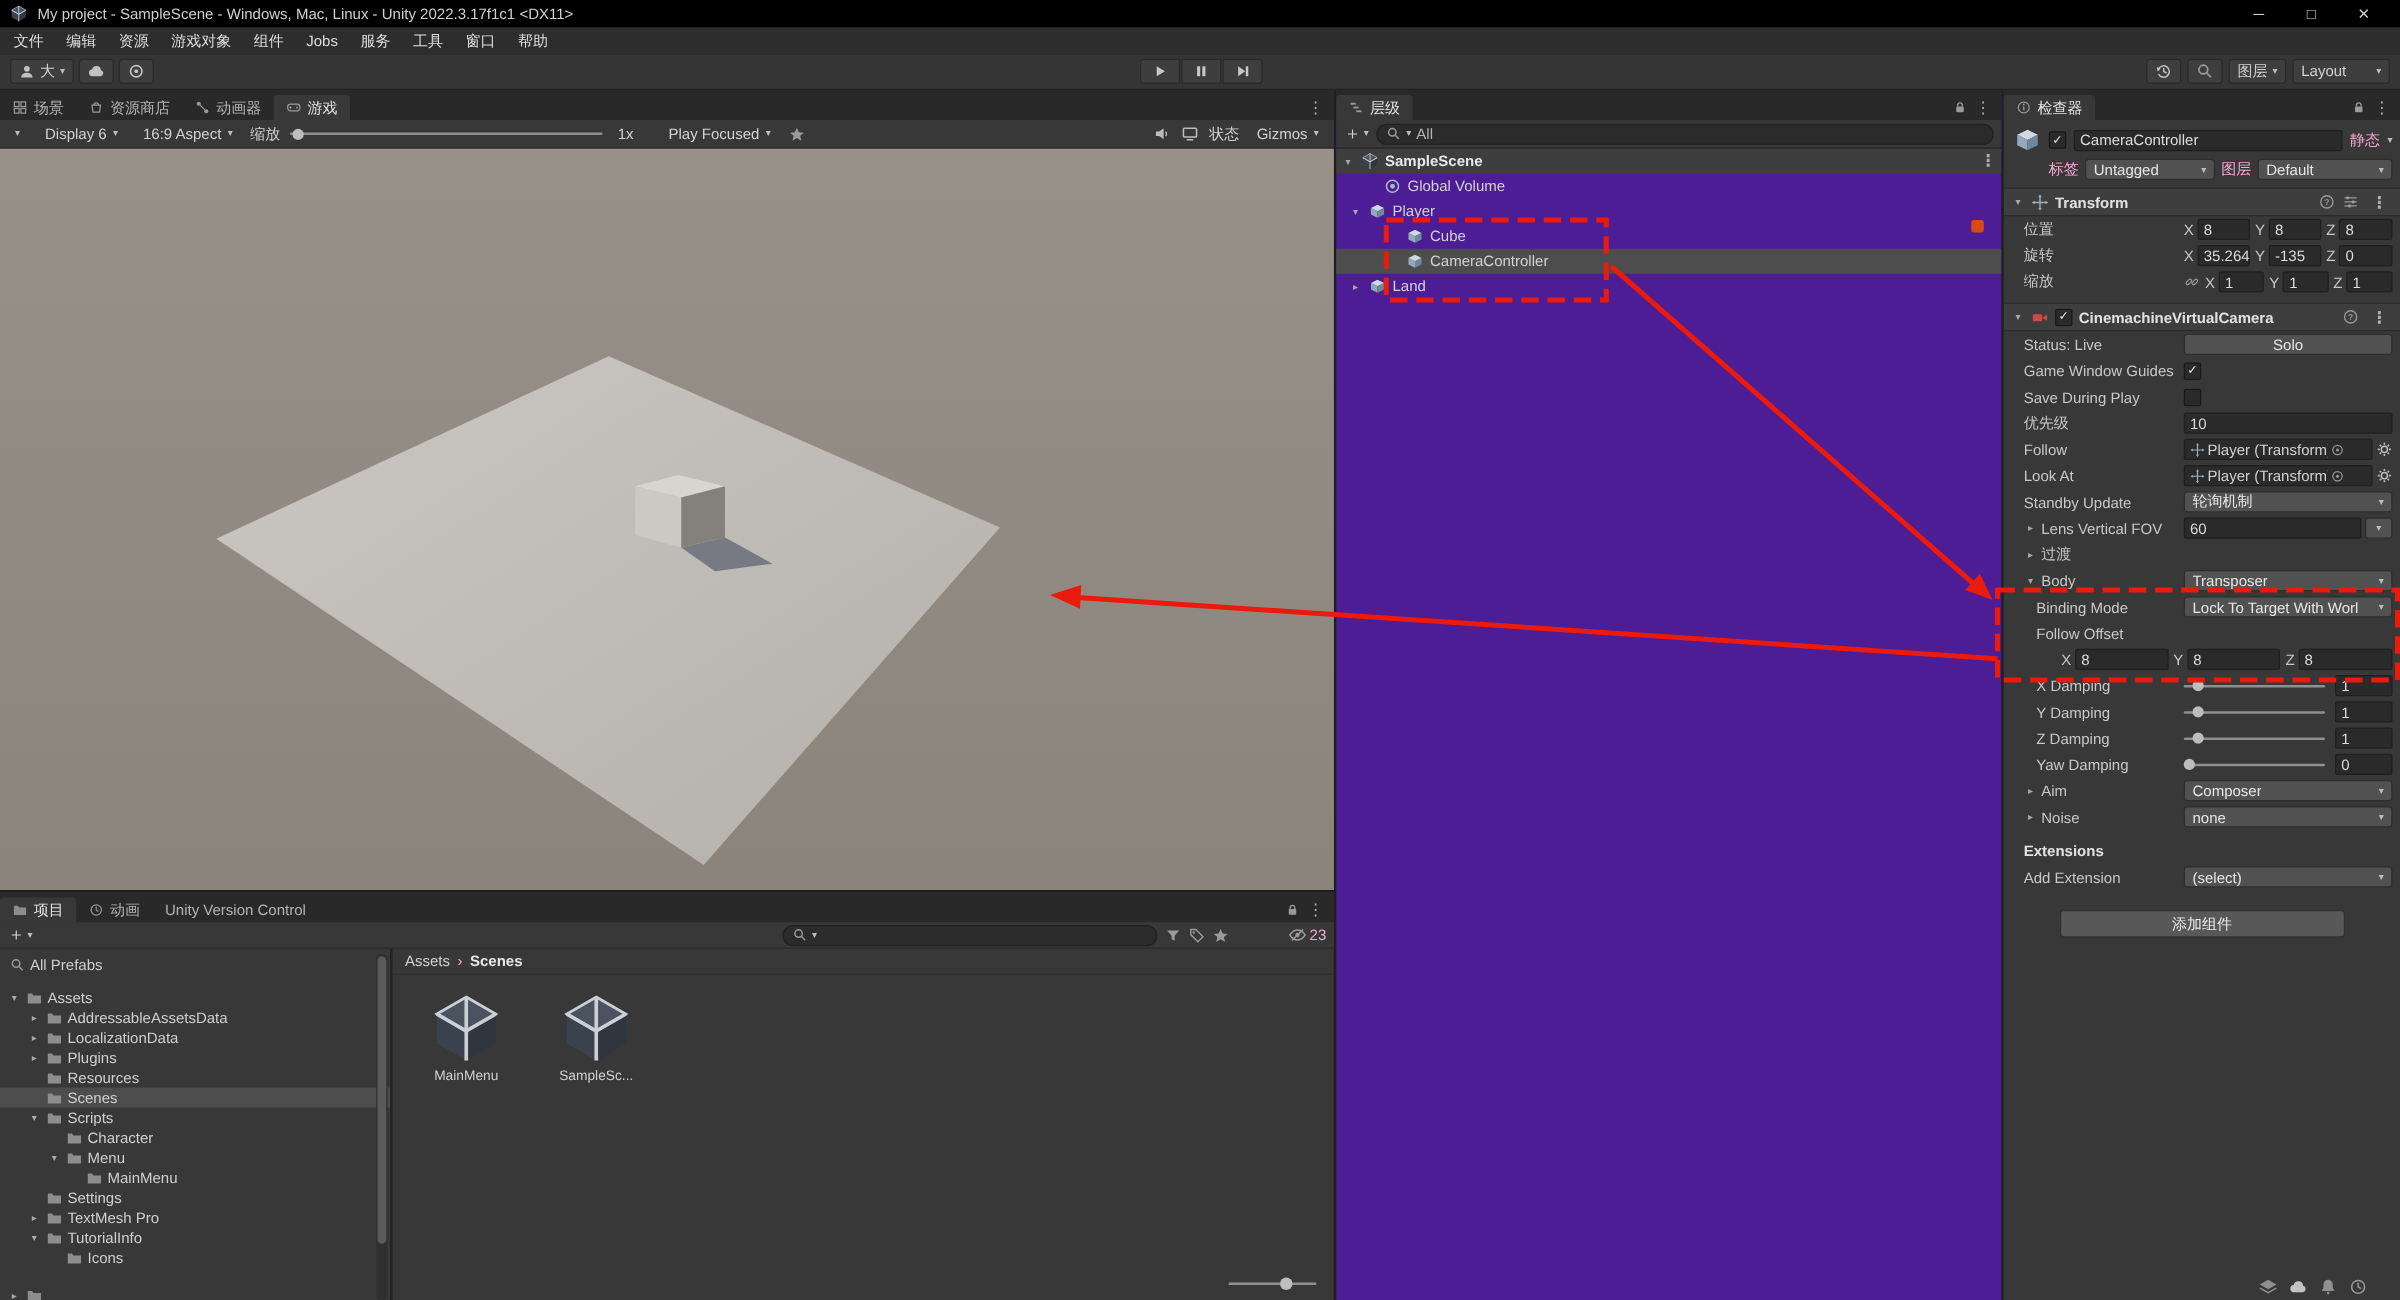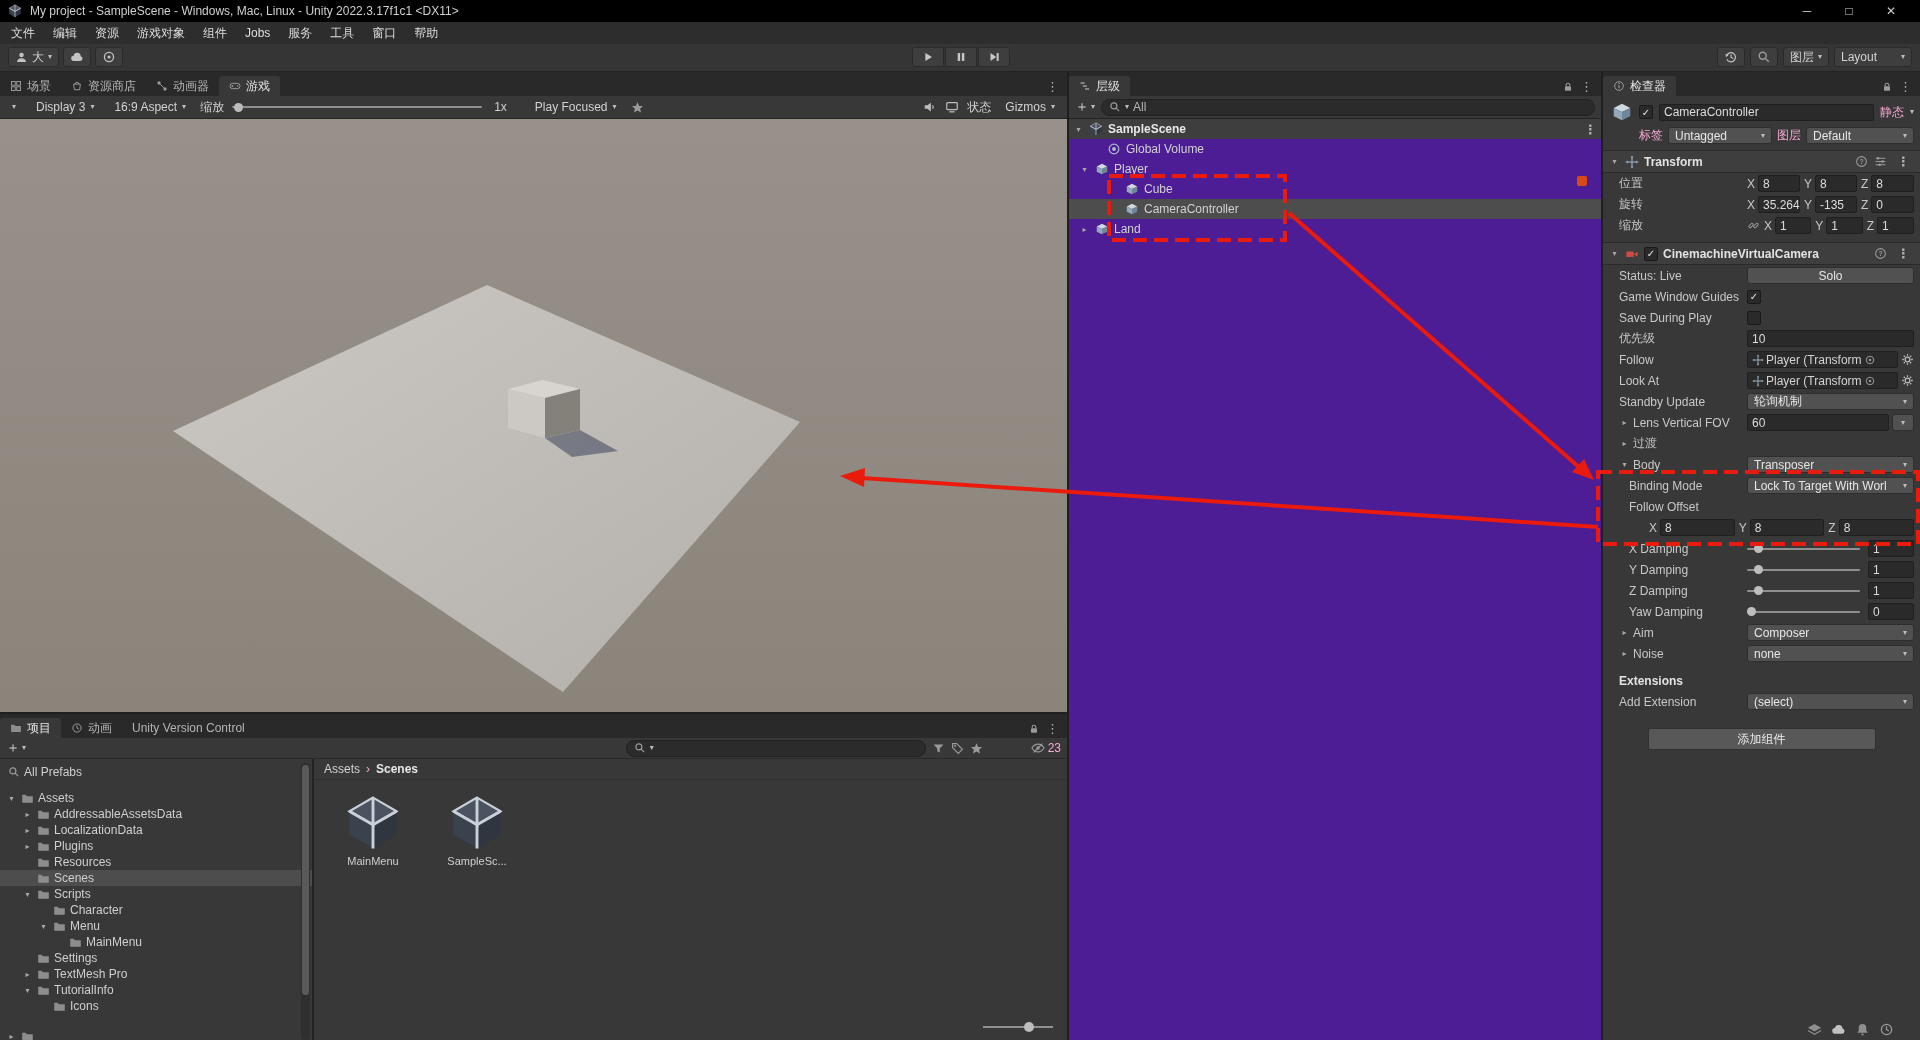--- a/index.html
+++ b/index.html
@@ -396,21 +396,21 @@
     <div class="strip-right">
         <span class="dots">⋮</span>
       </div>
   </div>
 
   <div id="gametb">
     <div class="gdrop">
         <span class="caret">▾</span>
       </div>
     <div class="gdrop">
-        <span>Display 3</span>
+        <span>Display 6</span>
         <span class="caret">▾</span>
       </div>
     <div class="gdrop">
         <span>16:9 Aspect</span>
         <span class="caret">▾</span>
       </div>
     <span>缩放</span>
     <div class="slider" style="width:250px;flex:none">
       <div class="track"></div>
         <div class="knob" style="left:2px"></div>

